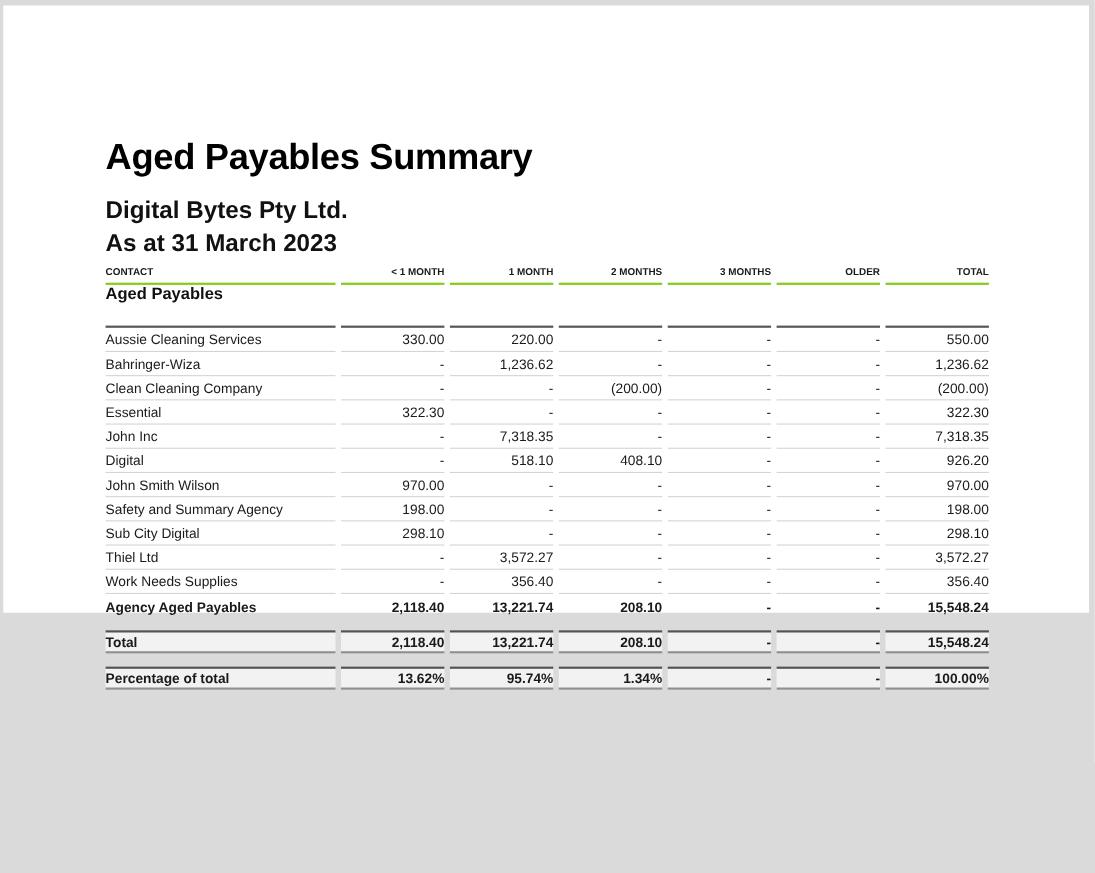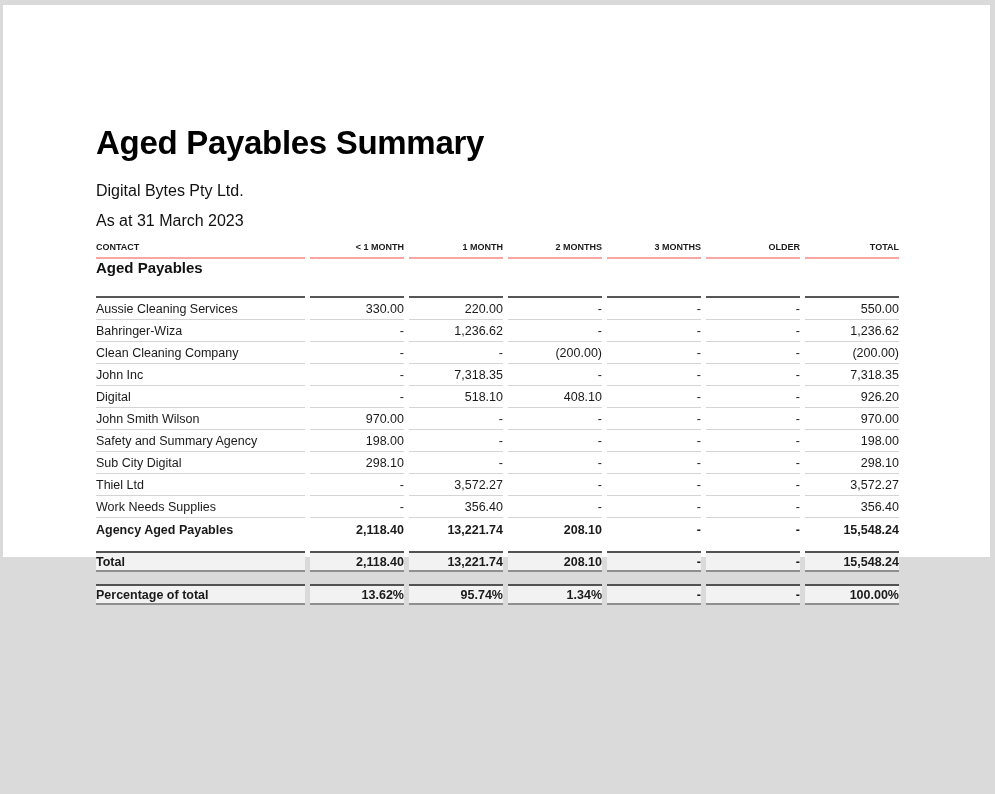--- a/index.html
+++ b/index.html
@@ -21,43 +21,43 @@
   }
   .report-title {
     margin: 0 0 14px 0;
     font-size: 33px;
     line-height: 38px;
     font-weight: 700;
     color: #000000;
     letter-spacing: -0.3px;
   }
   .subtitle-line {
-    font-size: 16px;
+    font-size: 22px;
     line-height: 30px;
-    font-weight: 400;
+    font-weight: 700;
     color: #111111;
   }
   table.report {
     table-layout: fixed;
     width: 813px;
     border-collapse: separate;
     border-spacing: 5px 0;
     margin-left: -5px;
     margin-top: 0;
   }
   col.c-contact { width: 209px; }
   col.c-num { width: 94px; }
   th {
     font-size: 9px;
     font-weight: 700;
     color: #1a1a1a;
     text-align: right;
     vertical-align: bottom;
     padding: 6px 0 5px 0;
-    border-bottom: 2px solid #fca5a5;
+    border-bottom: 2px solid #84cc16;
     white-space: nowrap;
   }
   th.left { text-align: left; }
   td {
     font-size: 12.5px;
     color: #1a1a1a;
     text-align: right;
     vertical-align: middle;
     padding: 0;
     height: 22px;
@@ -156,20 +156,29 @@
           <tr class="data-row">
             <td class="left">Clean Cleaning Company</td>
             <td>-</td>
             <td>-</td>
             <td>(200.00)</td>
             <td>-</td>
             <td>-</td>
             <td>(200.00)</td>
           </tr>
           <tr class="data-row">
+            <td class="left">Essential</td>
+            <td>322.30</td>
+            <td>-</td>
+            <td>-</td>
+            <td>-</td>
+            <td>-</td>
+            <td>322.30</td>
+          </tr>
+          <tr class="data-row">
             <td class="left">John Inc</td>
             <td>-</td>
             <td>7,318.35</td>
             <td>-</td>
             <td>-</td>
             <td>-</td>
             <td>7,318.35</td>
           </tr>
           <tr class="data-row">
             <td class="left">Digital</td>

